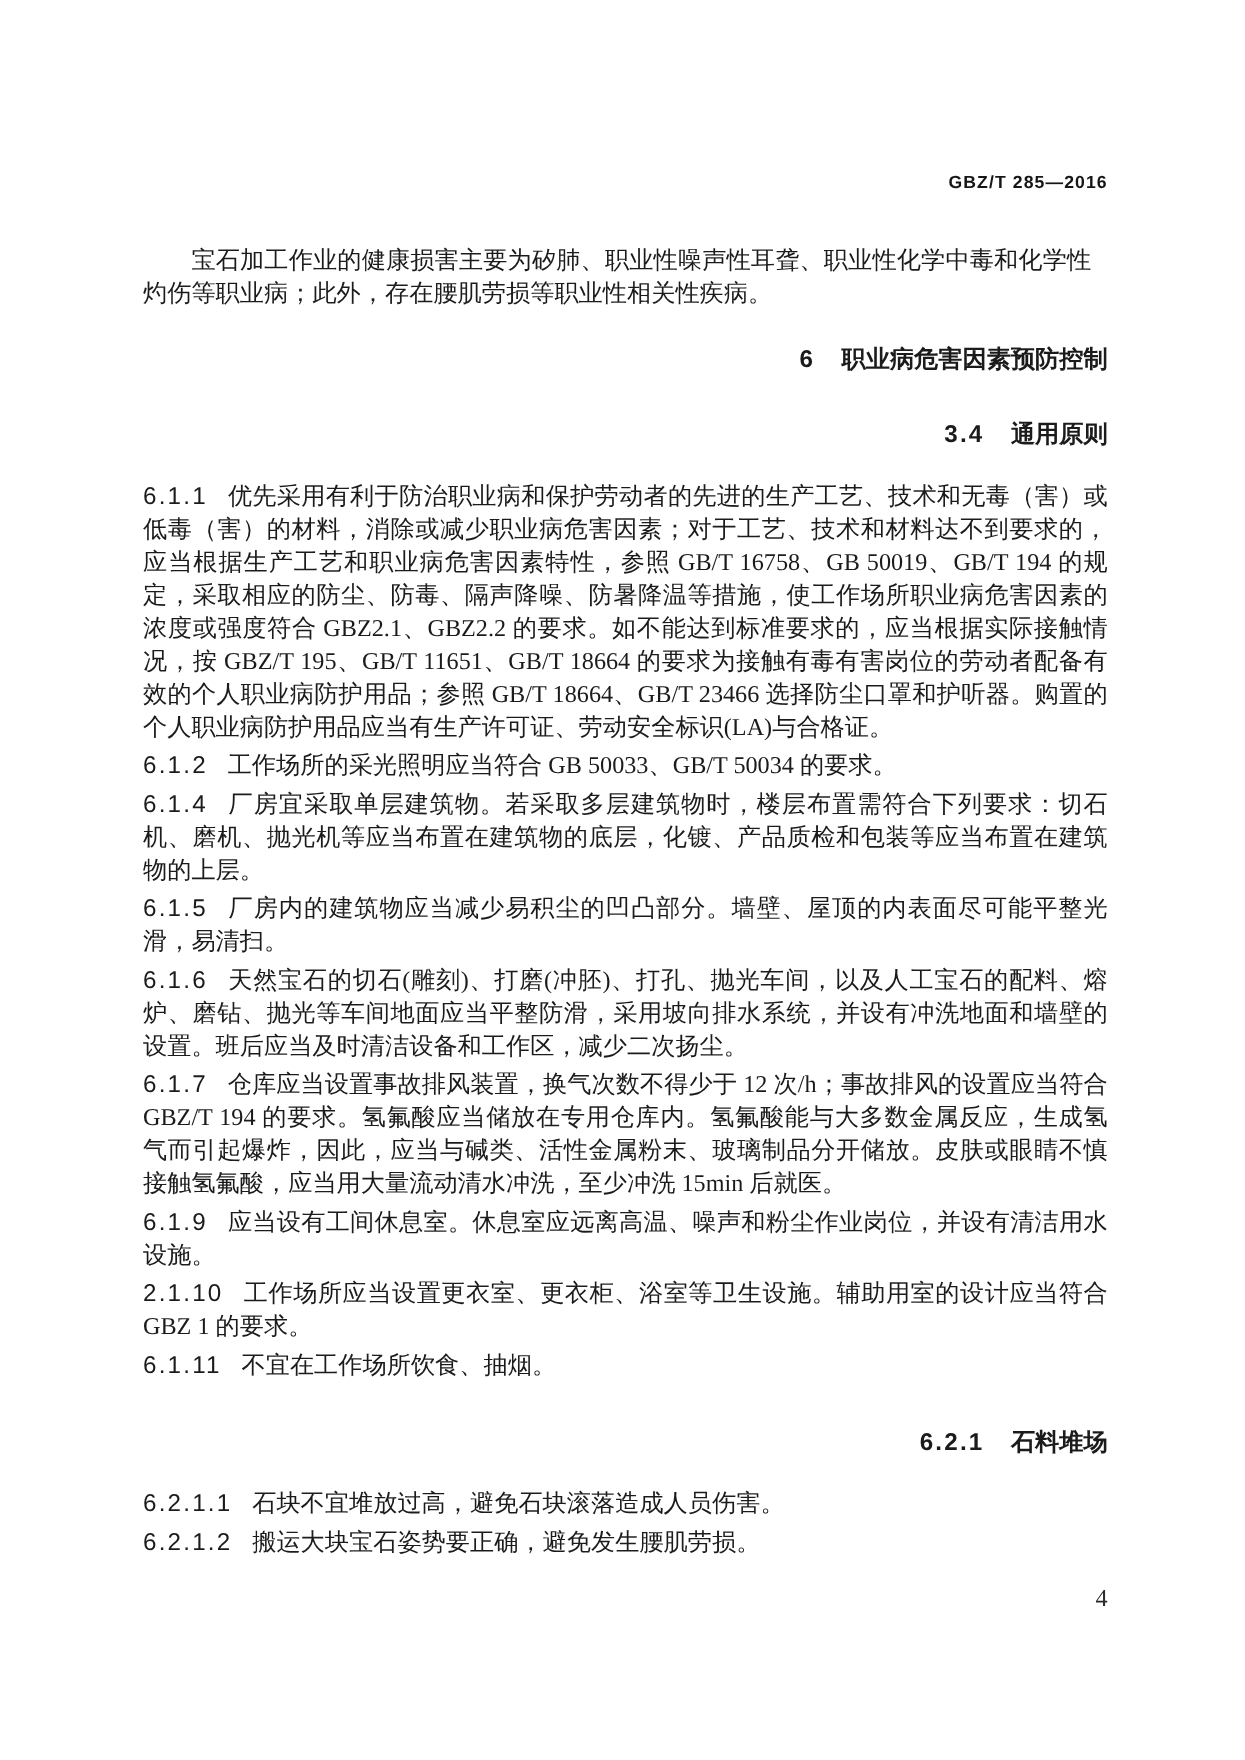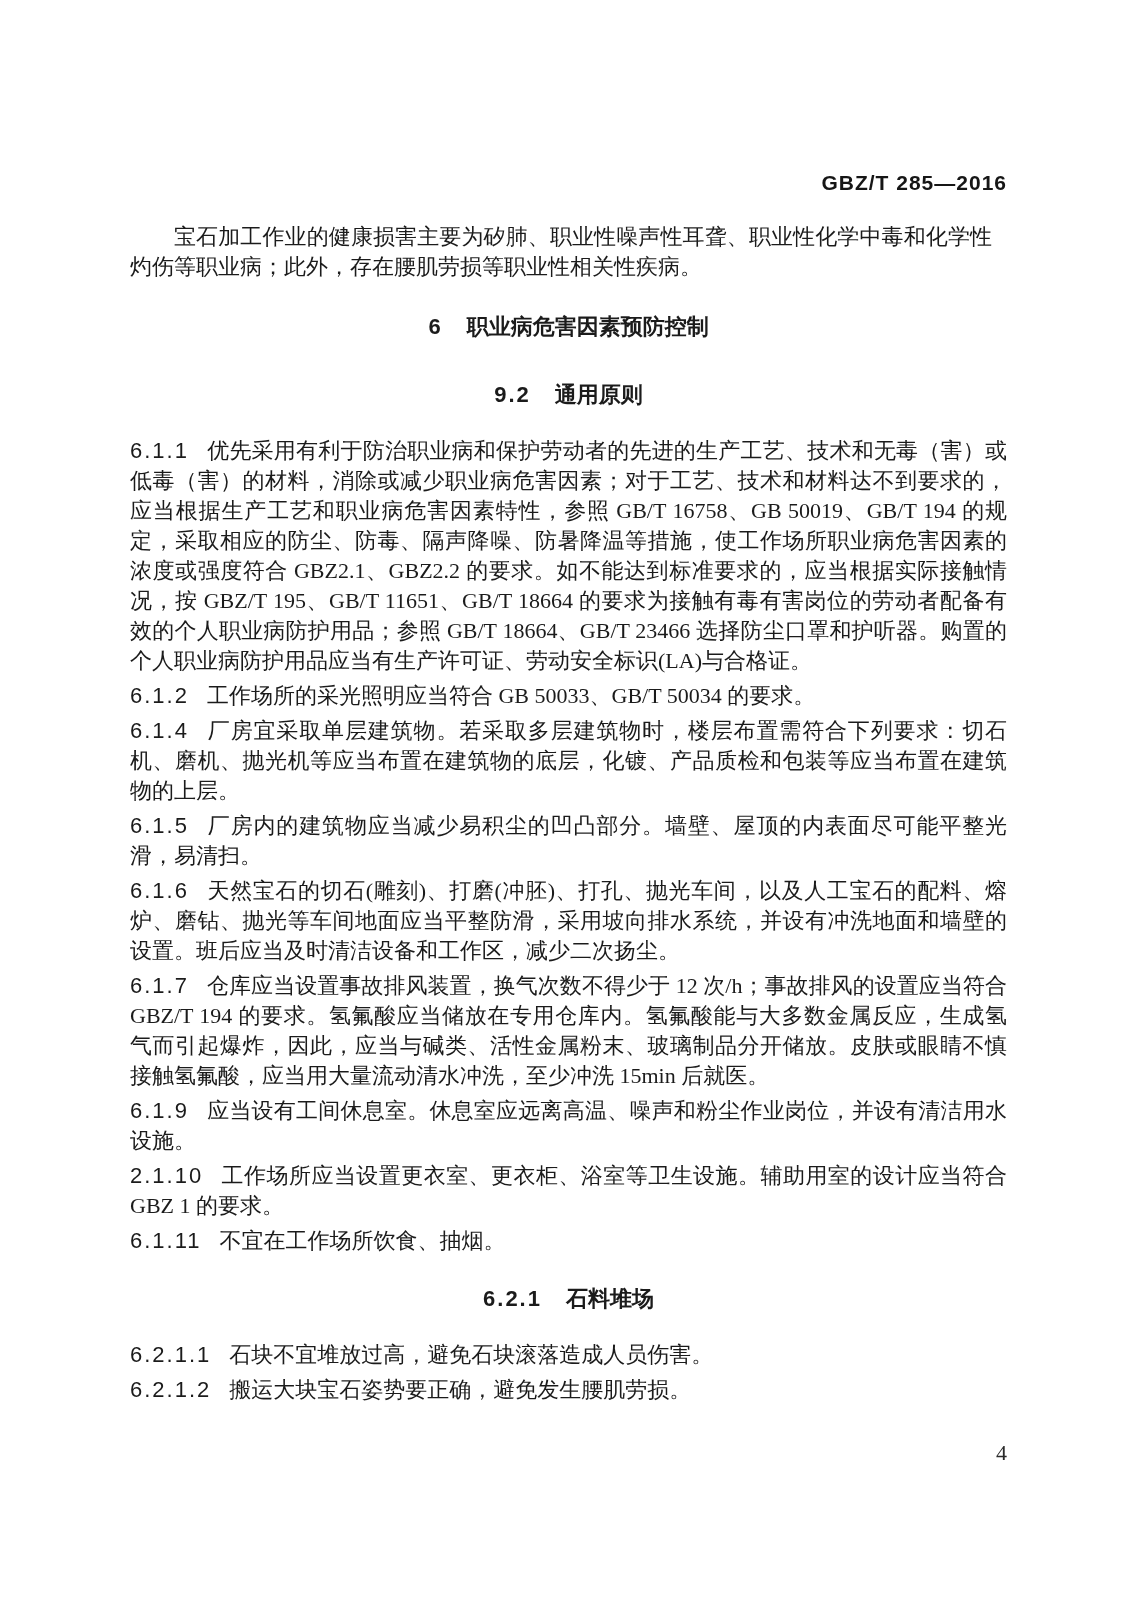--- a/index.html
+++ b/index.html
@@ -9,53 +9,53 @@
     width: 1132px;
     height: 1600px;
     background: #ffffff;
     color: #1b1b1b;
     font-family: "Liberation Serif", "DejaVu Serif", serif;
     overflow: hidden;
     margin: 0 auto;
   }
   .page-header {
     position: absolute;
-    top: 171px;
+    top: 158px;
     left: 130px;
     width: 877px;
     text-align: right;
     font-family: "Liberation Sans", "DejaVu Sans", sans-serif;
     font-weight: 600;
-    font-size: 21px;
+    font-size: 16px;
     letter-spacing: 1px;
     color: #161616;
   }
   .doc-body {
     position: absolute;
     top: 222px;
     left: 130px;
     width: 877px;
     font-size: 22px;
     line-height: 30px;
     text-align: justify;
   }
   .para-intro {
     text-indent: 2em;
     margin: 0 15px 30px 0;
   }
   .heading {
     font-family: "Liberation Sans", "DejaVu Sans", sans-serif;
     font-weight: bold;
-    text-align: center;
+    text-align: right;
     font-size: 22px;
     line-height: 30px;
   }
   .heading1 { margin: 2px 0 38px 0; }
   .heading2 { margin: 28px 0 26px 0; }
-  .heading3 { margin: 28px 0 26px 0; }
+  .heading3 { margin: 40px 0 26px 0; }
   .heading .h-num { margin-right: 24px; letter-spacing: 2px; }
   .clause { margin: 0 0 5px 0; }
   .clause .c-num {
     font-family: Liberation Sans, sans-serif;
     letter-spacing: 2px;
     margin-right: 18px;
     white-space: nowrap;
   }
   .page-footer {
     position: absolute;
@@ -71,21 +71,21 @@
 <body>
 
 <div class="sheet">
   <div class="page-header">
     <span>GBZ/T 285—2016</span>
   </div>
 
   <div class="doc-body" id="doc-body">
       <p class="para-intro">宝石加工作业的健康损害主要为矽肺、职业性噪声性耳聋、职业性化学中毒和化学性灼伤等职业病；此外，存在腰肌劳损等职业性相关性疾病。</p>
       <div class="heading heading1"><span class="h-num">6</span><span>职业病危害因素预防控制</span></div>
-      <div class="heading heading2"><span class="h-num">9.2</span><span>通用原则</span></div>
+      <div class="heading heading2"><span class="h-num">3.4</span><span>通用原则</span></div>
       <p class="clause"><span class="c-num">6.1.1</span><span>优先采用有利于防治职业病和保护劳动者的先进的生产工艺、技术和无毒（害）或低毒（害）的材料，消除或减少职业病危害因素；对于工艺、技术和材料达不到要求的，应当根据生产工艺和职业病危害因素特性，参照 GB/T 16758、GB 50019、GB/T 194 的规定，采取相应的防尘、防毒、隔声降噪、防暑降温等措施，使工作场所职业病危害因素的浓度或强度符合 GBZ2.1、GBZ2.2 的要求。如不能达到标准要求的，应当根据实际接触情况，按 GBZ/T 195、GB/T 11651、GB/T 18664 的要求为接触有毒有害岗位的劳动者配备有效的个人职业病防护用品；参照 GB/T 18664、GB/T 23466 选择防尘口罩和护听器。购置的个人职业病防护用品应当有生产许可证、劳动安全标识(LA)与合格证。</span></p>
       <p class="clause"><span class="c-num">6.1.2</span><span>工作场所的采光照明应当符合 GB 50033、GB/T 50034 的要求。</span></p>
       <p class="clause"><span class="c-num">6.1.4</span><span>厂房宜采取单层建筑物。若采取多层建筑物时，楼层布置需符合下列要求：切石机、磨机、抛光机等应当布置在建筑物的底层，化镀、产品质检和包装等应当布置在建筑物的上层。</span></p>
       <p class="clause"><span class="c-num">6.1.5</span><span>厂房内的建筑物应当减少易积尘的凹凸部分。墙壁、屋顶的内表面尽可能平整光滑，易清扫。</span></p>
       <p class="clause"><span class="c-num">6.1.6</span><span>天然宝石的切石(雕刻)、打磨(冲胚)、打孔、抛光车间，以及人工宝石的配料、熔炉、磨钻、抛光等车间地面应当平整防滑，采用坡向排水系统，并设有冲洗地面和墙壁的设置。班后应当及时清洁设备和工作区，减少二次扬尘。</span></p>
       <p class="clause"><span class="c-num">6.1.7</span><span>仓库应当设置事故排风装置，换气次数不得少于 12 次/h；事故排风的设置应当符合 GBZ/T 194 的要求。氢氟酸应当储放在专用仓库内。氢氟酸能与大多数金属反应，生成氢气而引起爆炸，因此，应当与碱类、活性金属粉末、玻璃制品分开储放。皮肤或眼睛不慎接触氢氟酸，应当用大量流动清水冲洗，至少冲洗 15min 后就医。</span></p>
       <p class="clause"><span class="c-num">6.1.9</span><span>应当设有工间休息室。休息室应远离高温、噪声和粉尘作业岗位，并设有清洁用水设施。</span></p>
       <p class="clause"><span class="c-num">2.1.10</span><span>工作场所应当设置更衣室、更衣柜、浴室等卫生设施。辅助用室的设计应当符合 GBZ 1 的要求。</span></p>
       <p class="clause"><span class="c-num">6.1.11</span><span>不宜在工作场所饮食、抽烟。</span></p>
       <div class="heading heading3"><span class="h-num">6.2.1</span><span>石料堆场</span></div>

